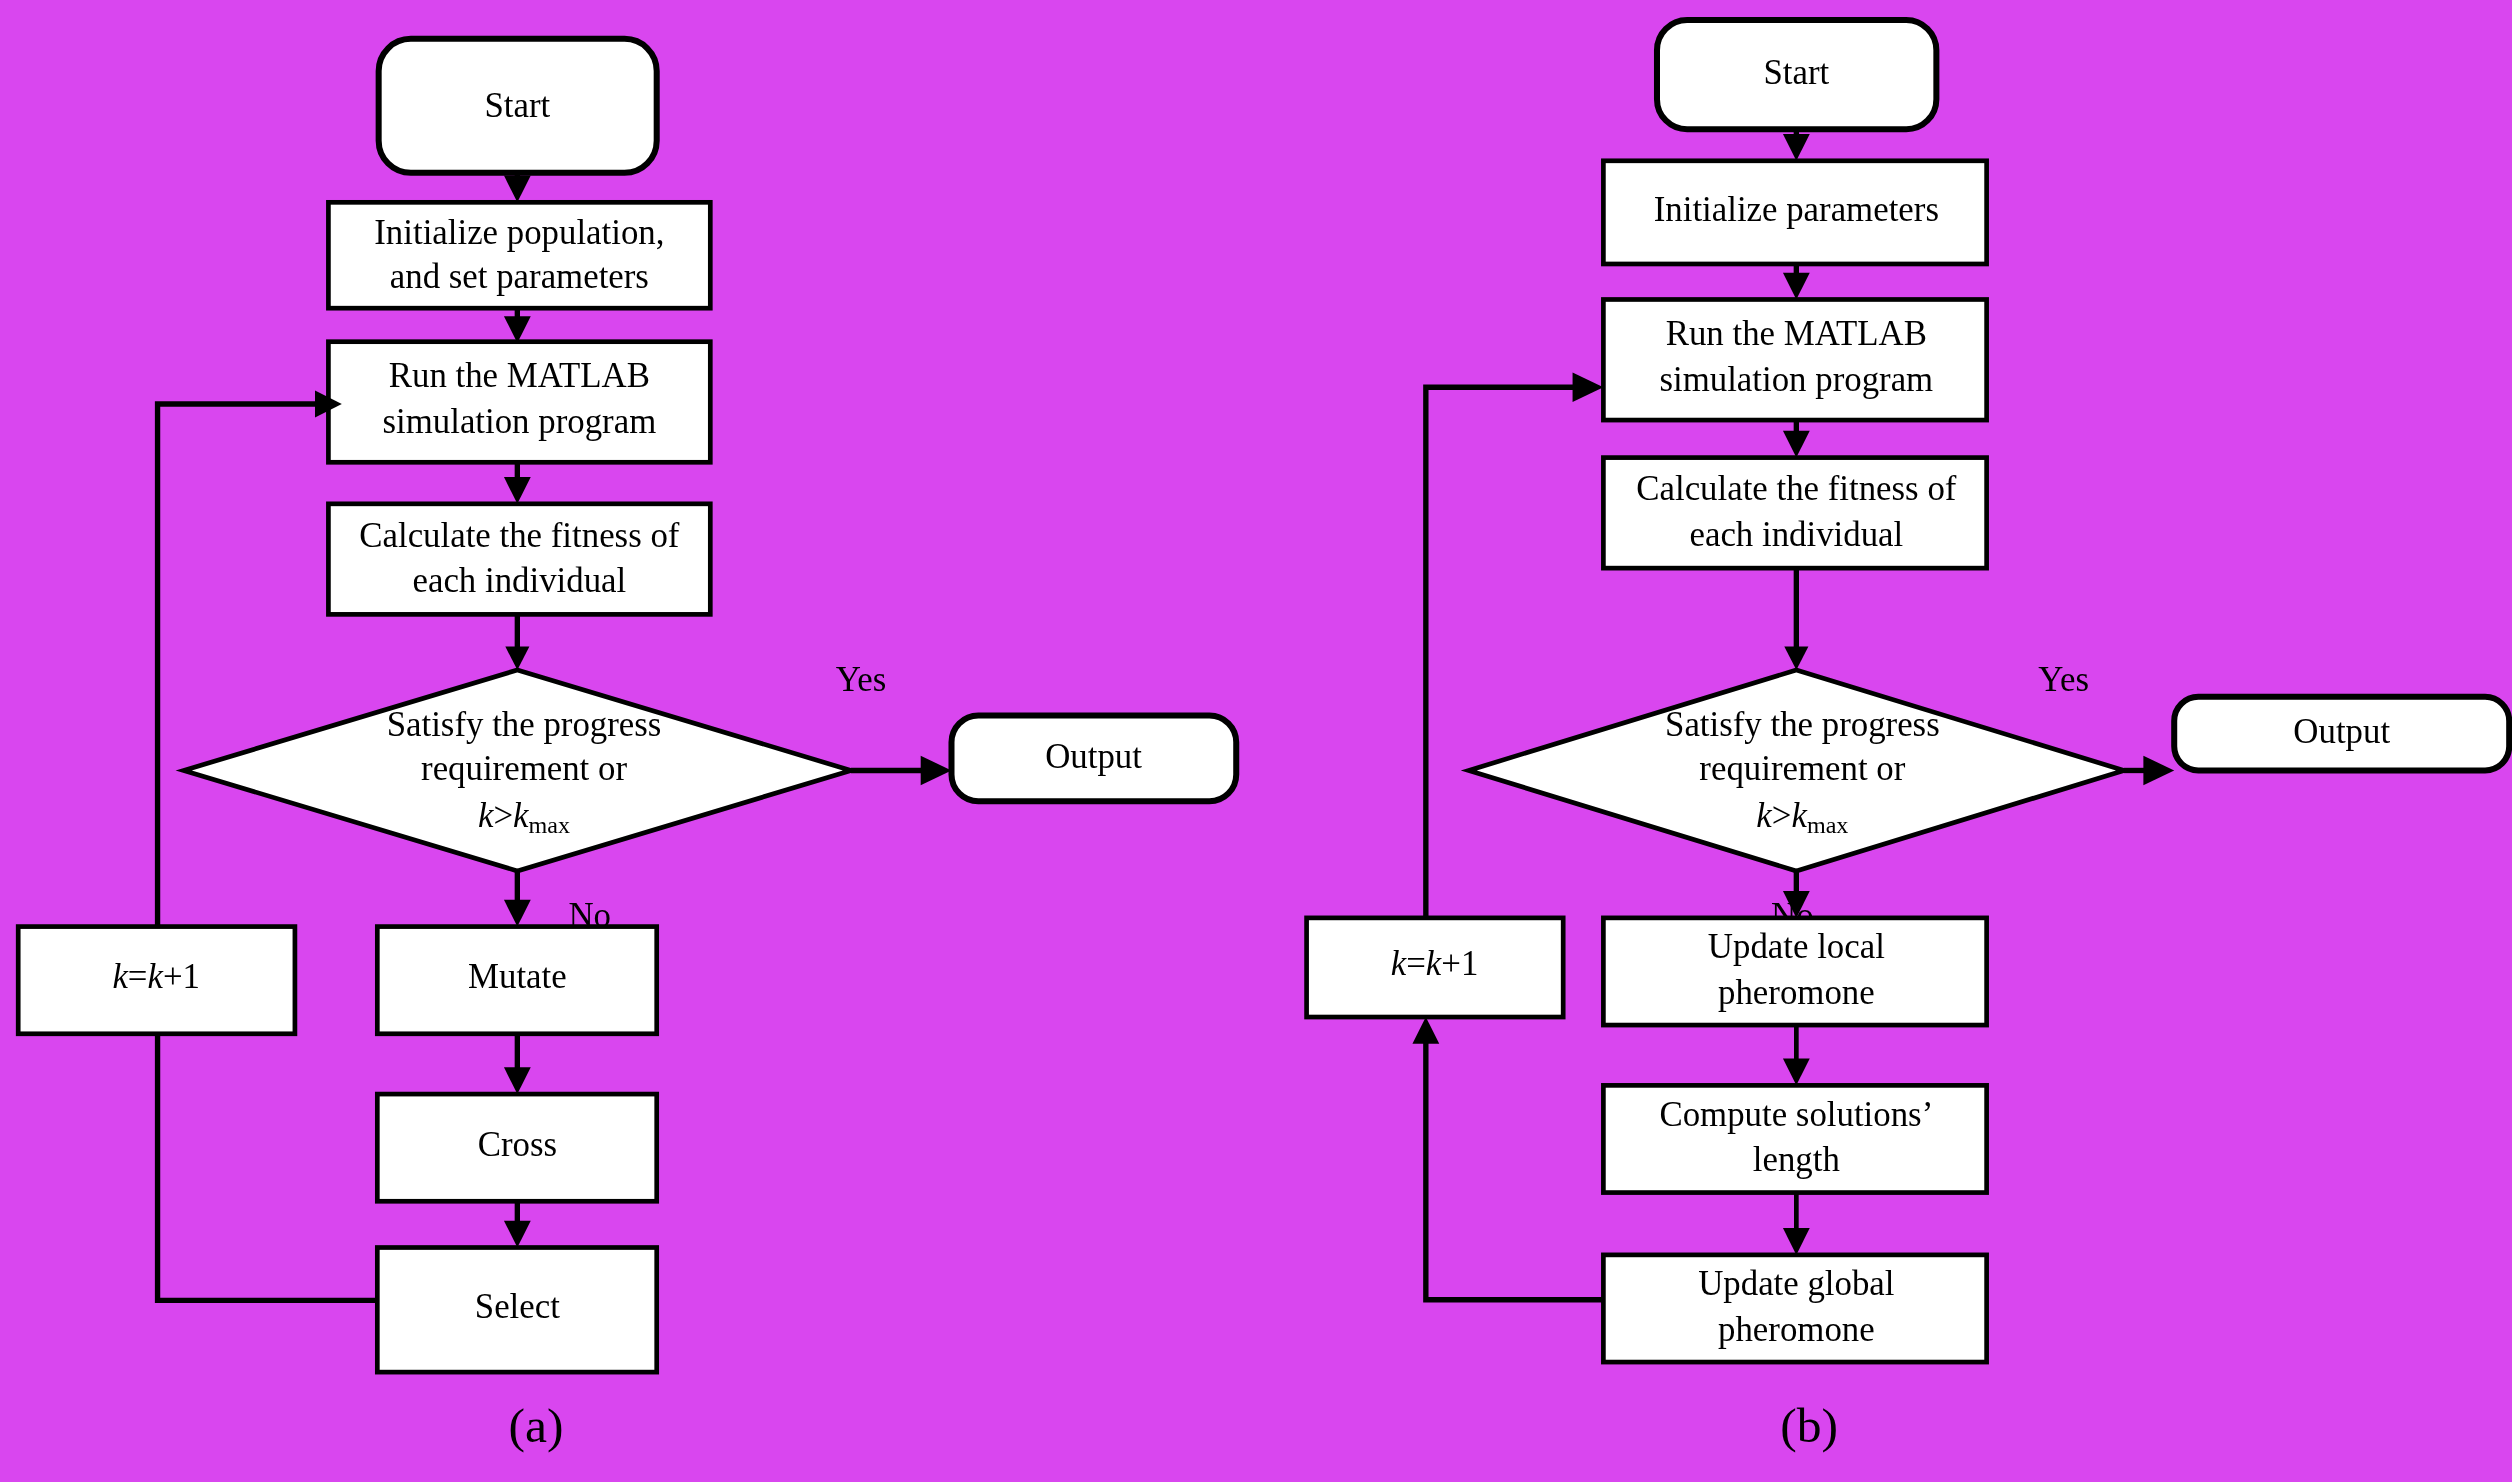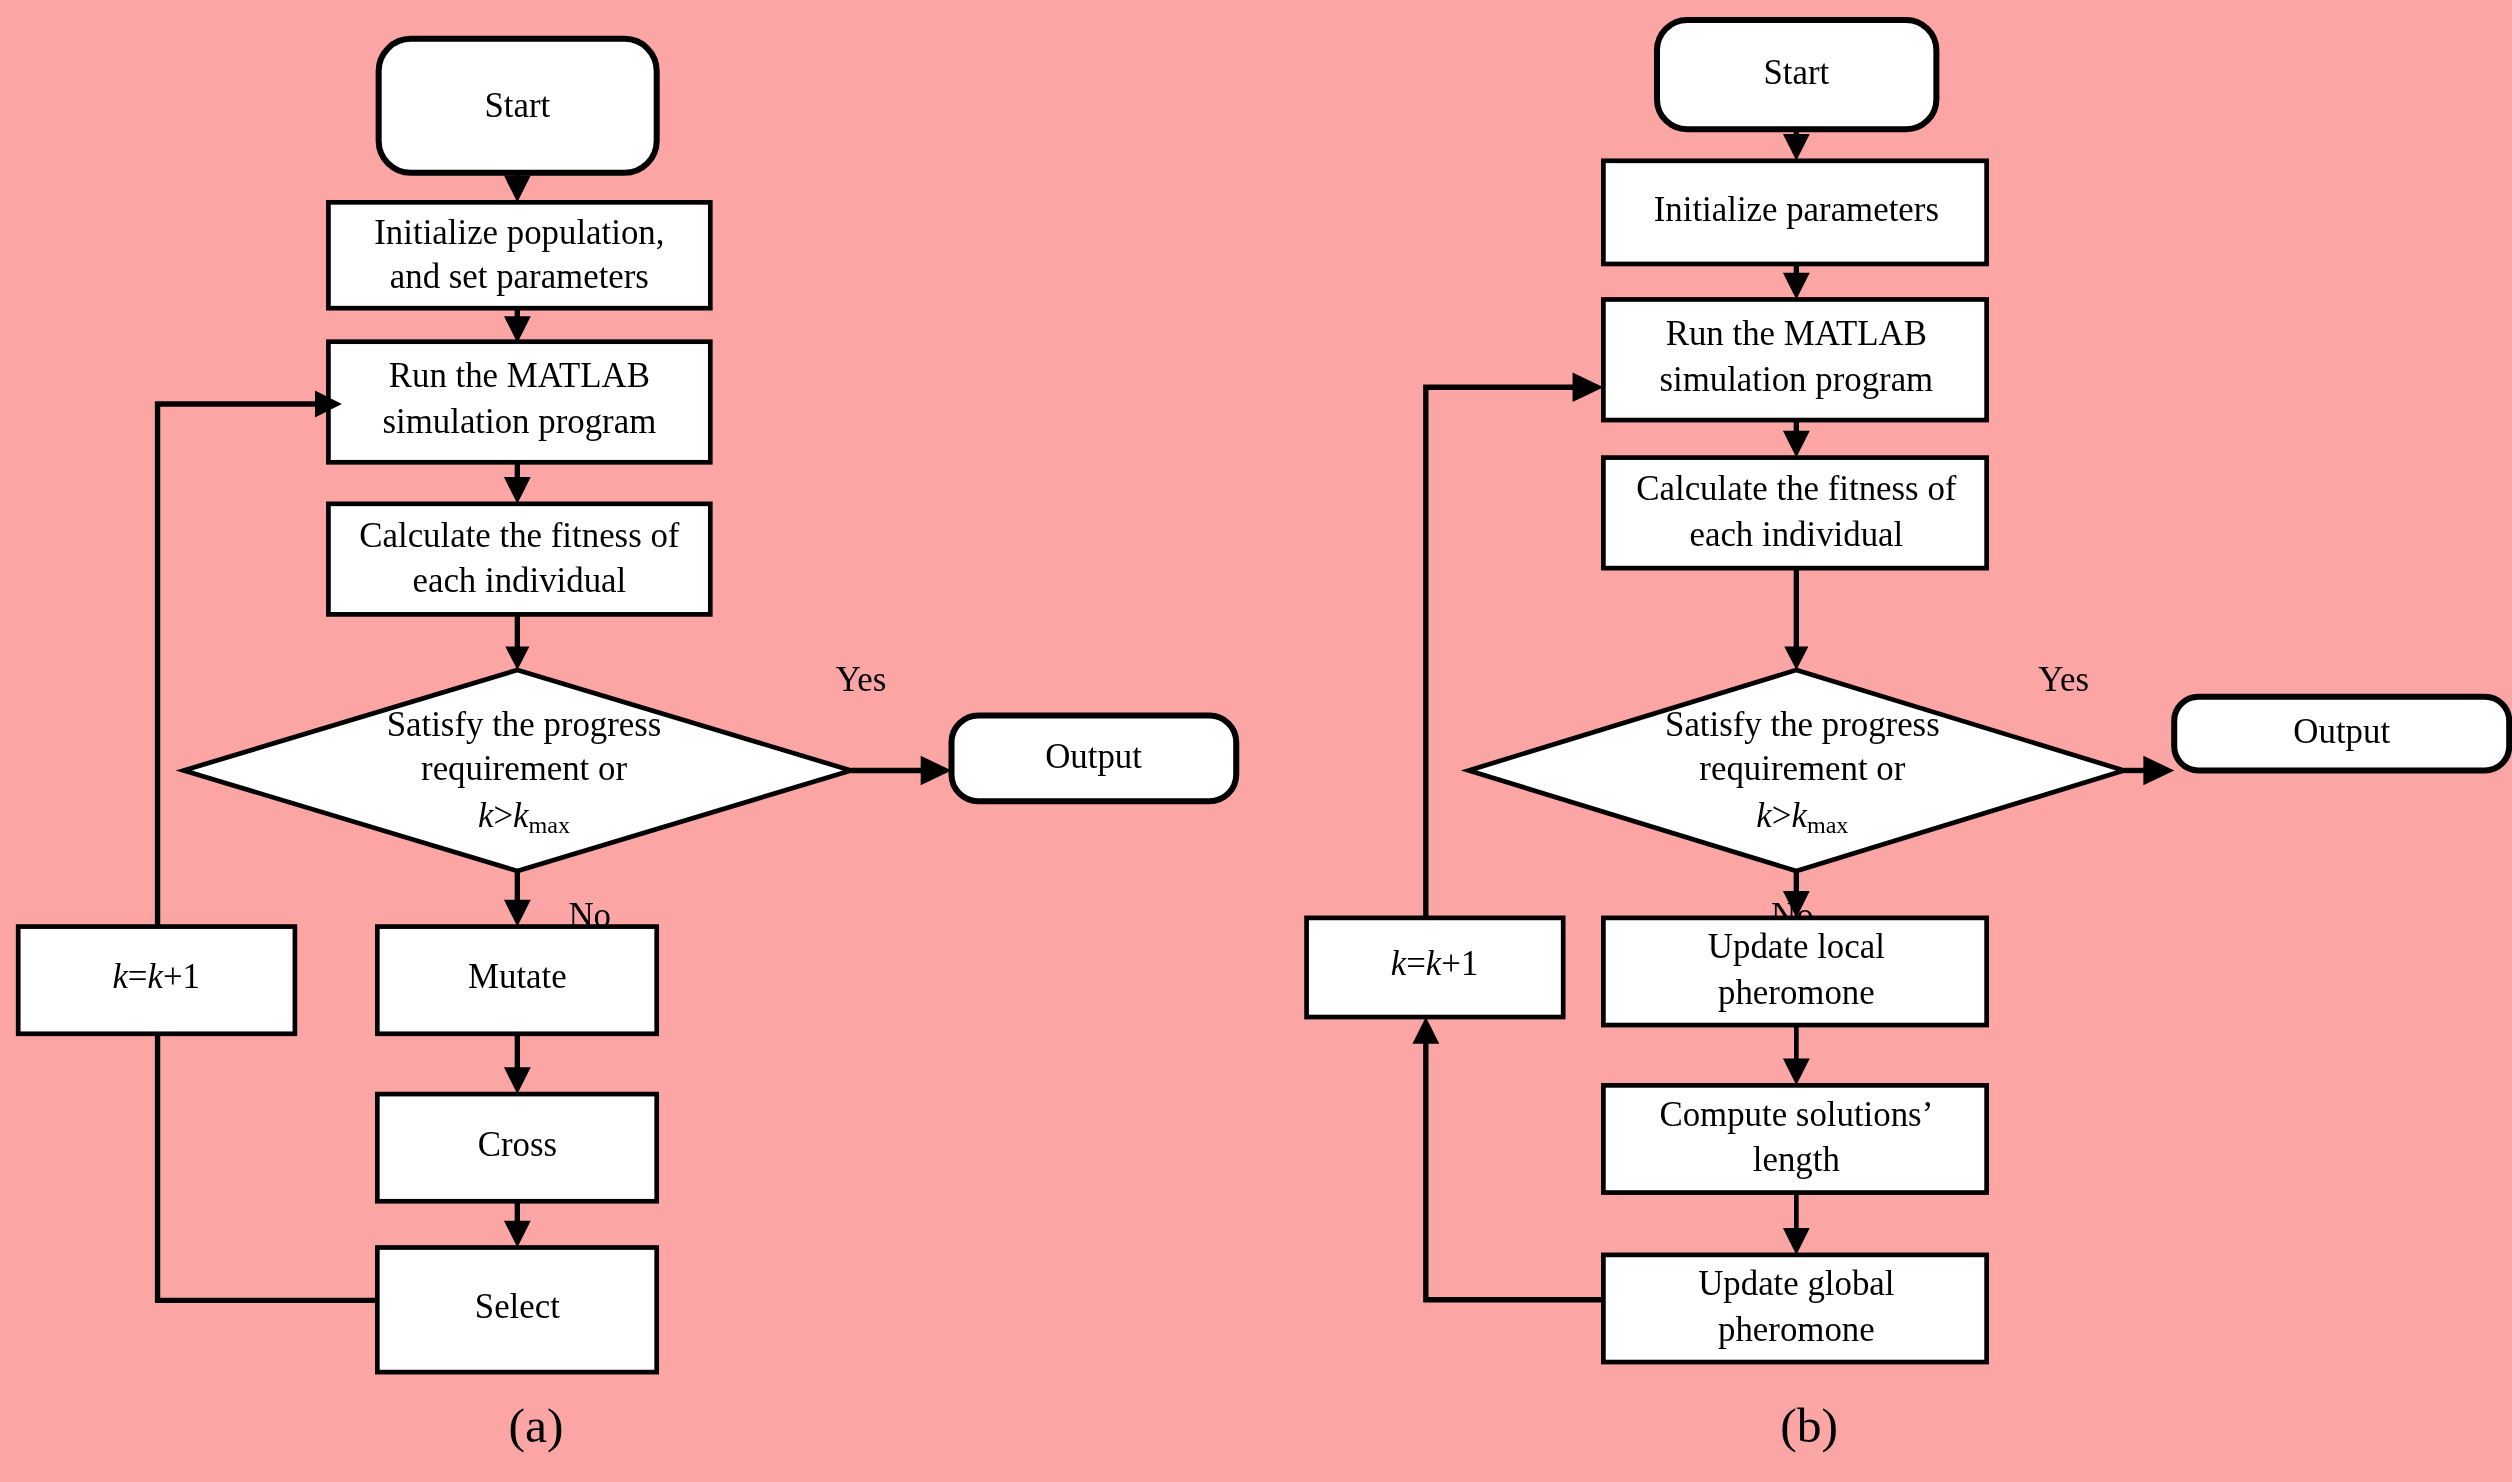--- a/index.html
+++ b/index.html
@@ -10,21 +10,21 @@
   body {
     width: 2512px;
     height: 1482px;
     font-family: "Liberation Serif", "DejaVu Serif", serif;
     overflow: hidden;
   }
   #figure-root {
     position: relative;
     width: 2512px;
     height: 1482px;
-    background: #fca5a5;
+    background: #d946ef;
   }
   svg.flow-canvas {
     position: absolute;
     top: 0;
     left: 0;
     width: 2512px;
     height: 1482px;
   }
   .node-shape {
     fill: #ffffff;

